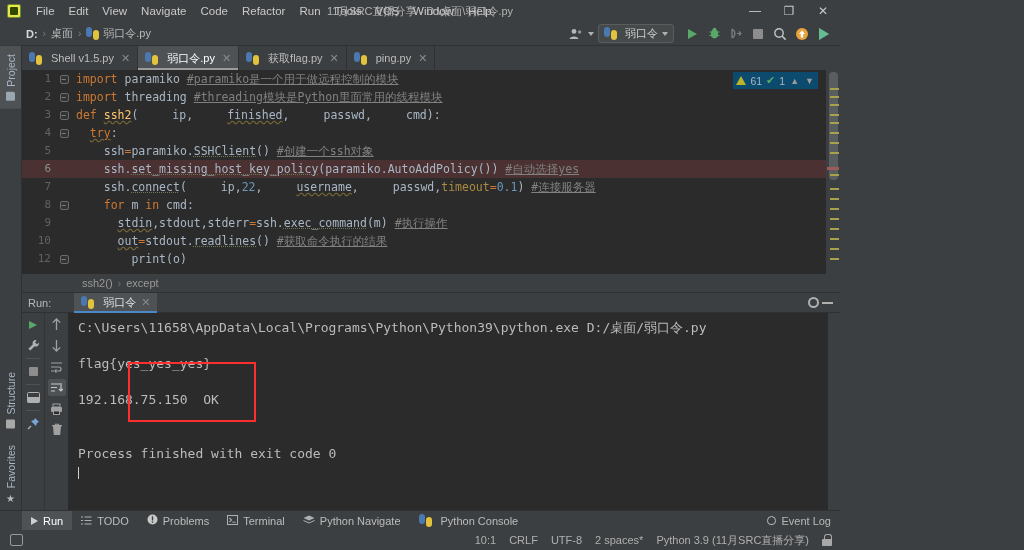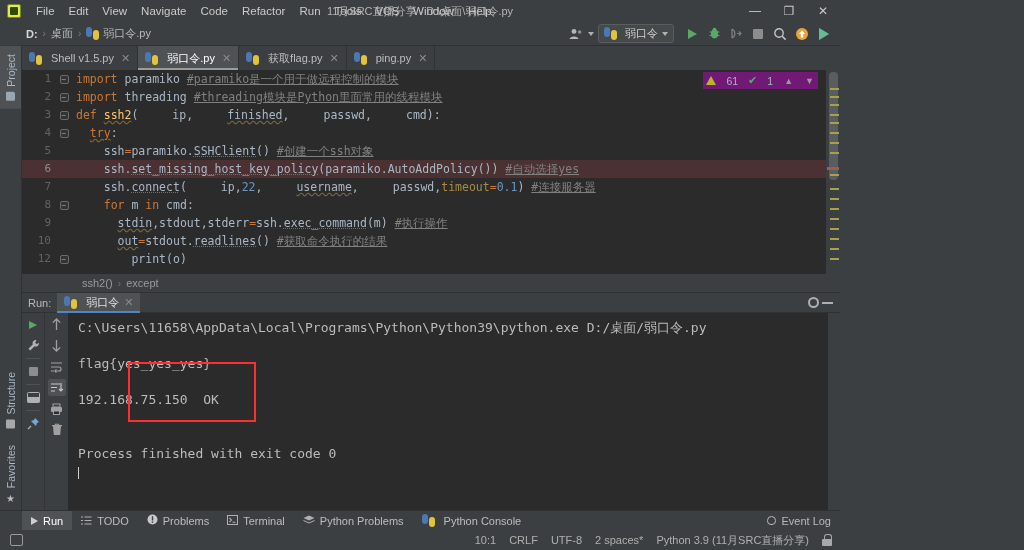--- a/index.html
+++ b/index.html
@@ -128,22 +128,22 @@
   .num  { color:#6897bb; }
   .cmt-u{ color:#808080; text-decoration:underline; text-decoration-style:solid; }
   .id   { color:#a9b7c6; }
   .param{ color:#a9b7c6;margin-left:34px; }
   .kwarg{ color:#aa8a44; }
   .u-sq { text-decoration:underline; text-decoration-style:wavy; text-decoration-color:#7a6a35; }
   .u-dot{ text-decoration:underline; text-decoration-style:dotted; text-decoration-color:#6a7a55; }
 
   
   .inspect {
-    position:absolute; right:22px; top:2px; display:flex; align-items:center; gap:10px;
-    font-size:10.5px; color:#a9b7c6; background:#701a75; padding:2px 3px; z-index:5;
+    position:absolute; right:22px; top:2px; display:flex; align-items:center; gap:4px;
+    font-size:10.5px; color:#a9b7c6; background:#0c4a6e; padding:2px 3px; z-index:5;
   }
   .warn-tri { width:0;height:0;border-left:5px solid transparent;border-right:5px solid transparent;border-bottom:9px solid #bbb529; }
   .chk { color:#59a869; font-size:11px; }
   .chev { color:#9a9a9a; font-size:9px; padding:0 1px; }
 
   .markers {
     position:absolute; right:0; top:0; bottom:0; width:14px; background:#3c3f41;
     overflow:hidden;
   }
   .mk { position:absolute; right:1px; height:2px; width:9px; background:#a9a14a; }
@@ -155,21 +155,21 @@
   
   .editor-crumb {
     height:18px; background:#3c3f41; display:flex; align-items:center; padding-left:60px;
     font-size:11px; color:#9a9a9a; flex:0 0 18px;
   }
   .editor-crumb .sep { margin:0 5px; color:#6f6f6f; }
 
   
   .runwin { flex:0 0 218px; display:flex; flex-direction:column; background:#3c3f41; border-top:1px solid #2f3132; }
   .runwin-head {
-    height:20px; display:flex; align-items:center; gap:6px; padding-left:6px; flex:0 0 20px;
+    height:20px; display:flex; align-items:center; gap:23px; padding-left:6px; flex:0 0 20px;
     border-bottom:1px solid #2f3132;
   }
   .runwin-head .ttl { font-size:11px; color:#b8b8b8; }
   .runtab {
     display:flex; align-items:center; gap:5px; padding:0 7px; height:20px; font-size:11px;
     color:#e0e0e0; background:#4e5254; position:relative;
   }
   .runtab::after{ content:""; position:absolute; left:0; right:0; bottom:0; height:2px; background:#4a88c7; }
   .runwin-head-right { margin-left:auto; display:flex; align-items:center; gap:3px; padding-right:7px; }
   .gear {
@@ -598,21 +598,21 @@
       </span>
       <span>Terminal</span>
     </div>
     <div class="sb-tab">
       <span>
         <svg width="12" height="10" viewBox="0 0 12 10">
             <path d="M6 0.5L11.5 3 6 5.5 0.5 3z" fill="#b0b0b0"></path>
             <path d="M0.5 5.5L6 8 11.5 5.5" stroke="#b0b0b0" fill="none"></path>
           </svg>
       </span>
-      <span>Python Problems</span>
+      <span>Python Navigate</span>
     </div>
     <div class="sb-tab">
       <span class="py-ico"></span>
       <span>Python Console</span>
     </div>
 
     <div class="sb-right">
       <span class="bell"></span>
       <span>Event Log</span>
     </div>

